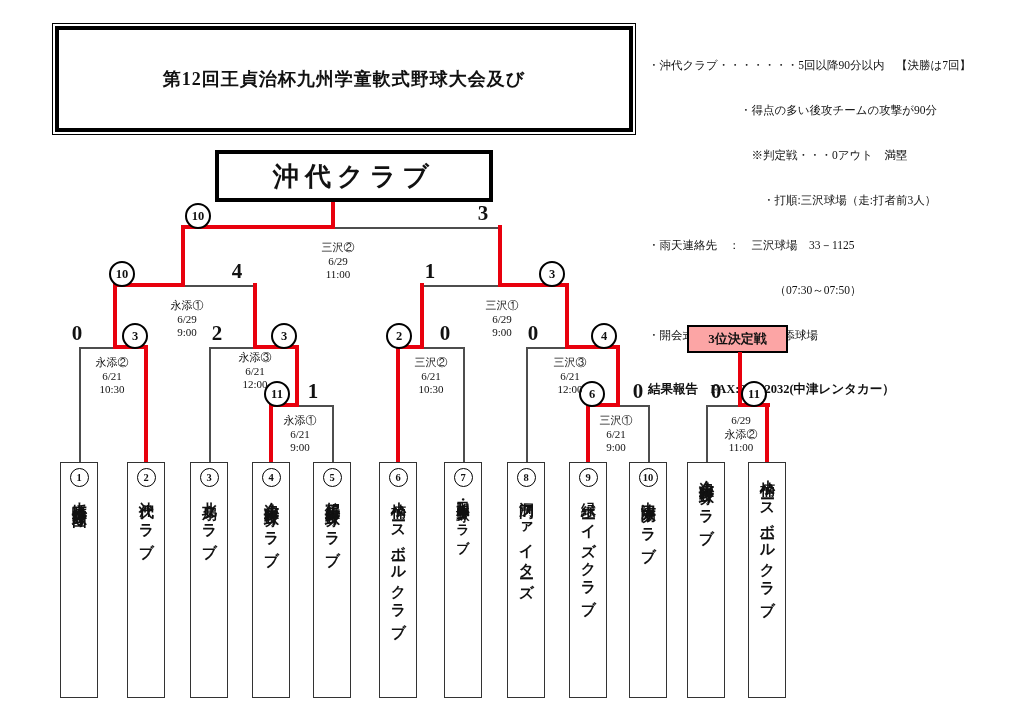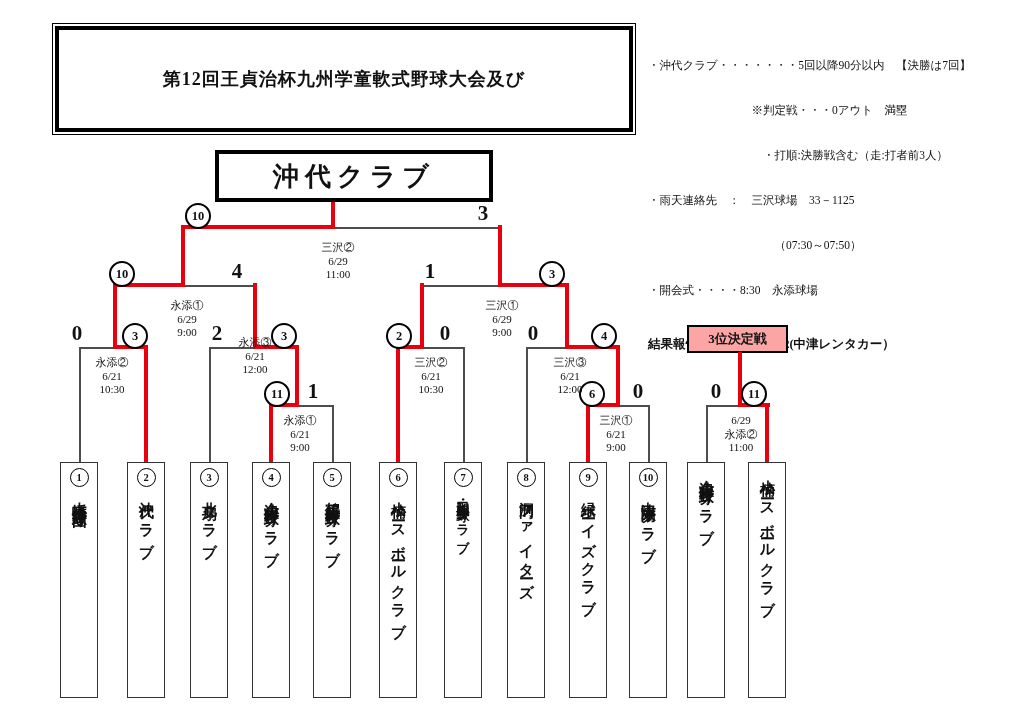--- a/index.html
+++ b/index.html
@@ -48,22 +48,23 @@
 <body>
 
 <div class="page">
 
   <div class="title-box">
     <div>第12回王貞治杯九州学童軟式野球大会及び</div>
   </div>
 
   <div class="rules">
     <div>・沖代クラブ・・・・・・・5回以降90分以内　【決勝は7回】</div>
+    <div>　　　　　　　　・得点の多い後攻チームの攻撃が90分</div>
     <div>　　　　　　　　　※判定戦・・・0アウト　満塁</div>
-    <div>　　　　　　　　　　・打順:決勝戦含む（走:打者前3人）</div>
+    <div>　　　　　　　　　　・打順:三沢球場（走:打者前3人）</div>
     <div>・雨天連絡先　：　三沢球場　33－1125</div>
     <div>　　　　　　　　　　　（07:30～07:50）</div>
     <div>・開会式・・・・8:30　永添球場</div>
     <div class="fax">結果報告　FAX:24－2032(中津レンタカー）</div>
   </div>
 
   <div class="champ-box">
     <span>沖代クラブ</span>
   </div>
 
@@ -153,21 +154,21 @@
   <div class="venue" style="left:465px;top:299px;">
     <div>三沢①</div>
     <div>6/29</div>
     <div>9:00</div>
   </div>
   <div class="venue" style="left:75px;top:356px;">
     <div>永添②</div>
     <div>6/21</div>
     <div>10:30</div>
   </div>
-  <div class="venue" style="left:218px;top:336px;">
+  <div class="venue" style="left:218px;top:351px;">
     <div>永添③</div>
     <div>6/21</div>
     <div>12:00</div>
   </div>
   <div class="venue" style="left:394px;top:356px;">
     <div>三沢②</div>
     <div>6/21</div>
     <div>10:30</div>
   </div>
   <div class="venue" style="left:533px;top:356px;">

